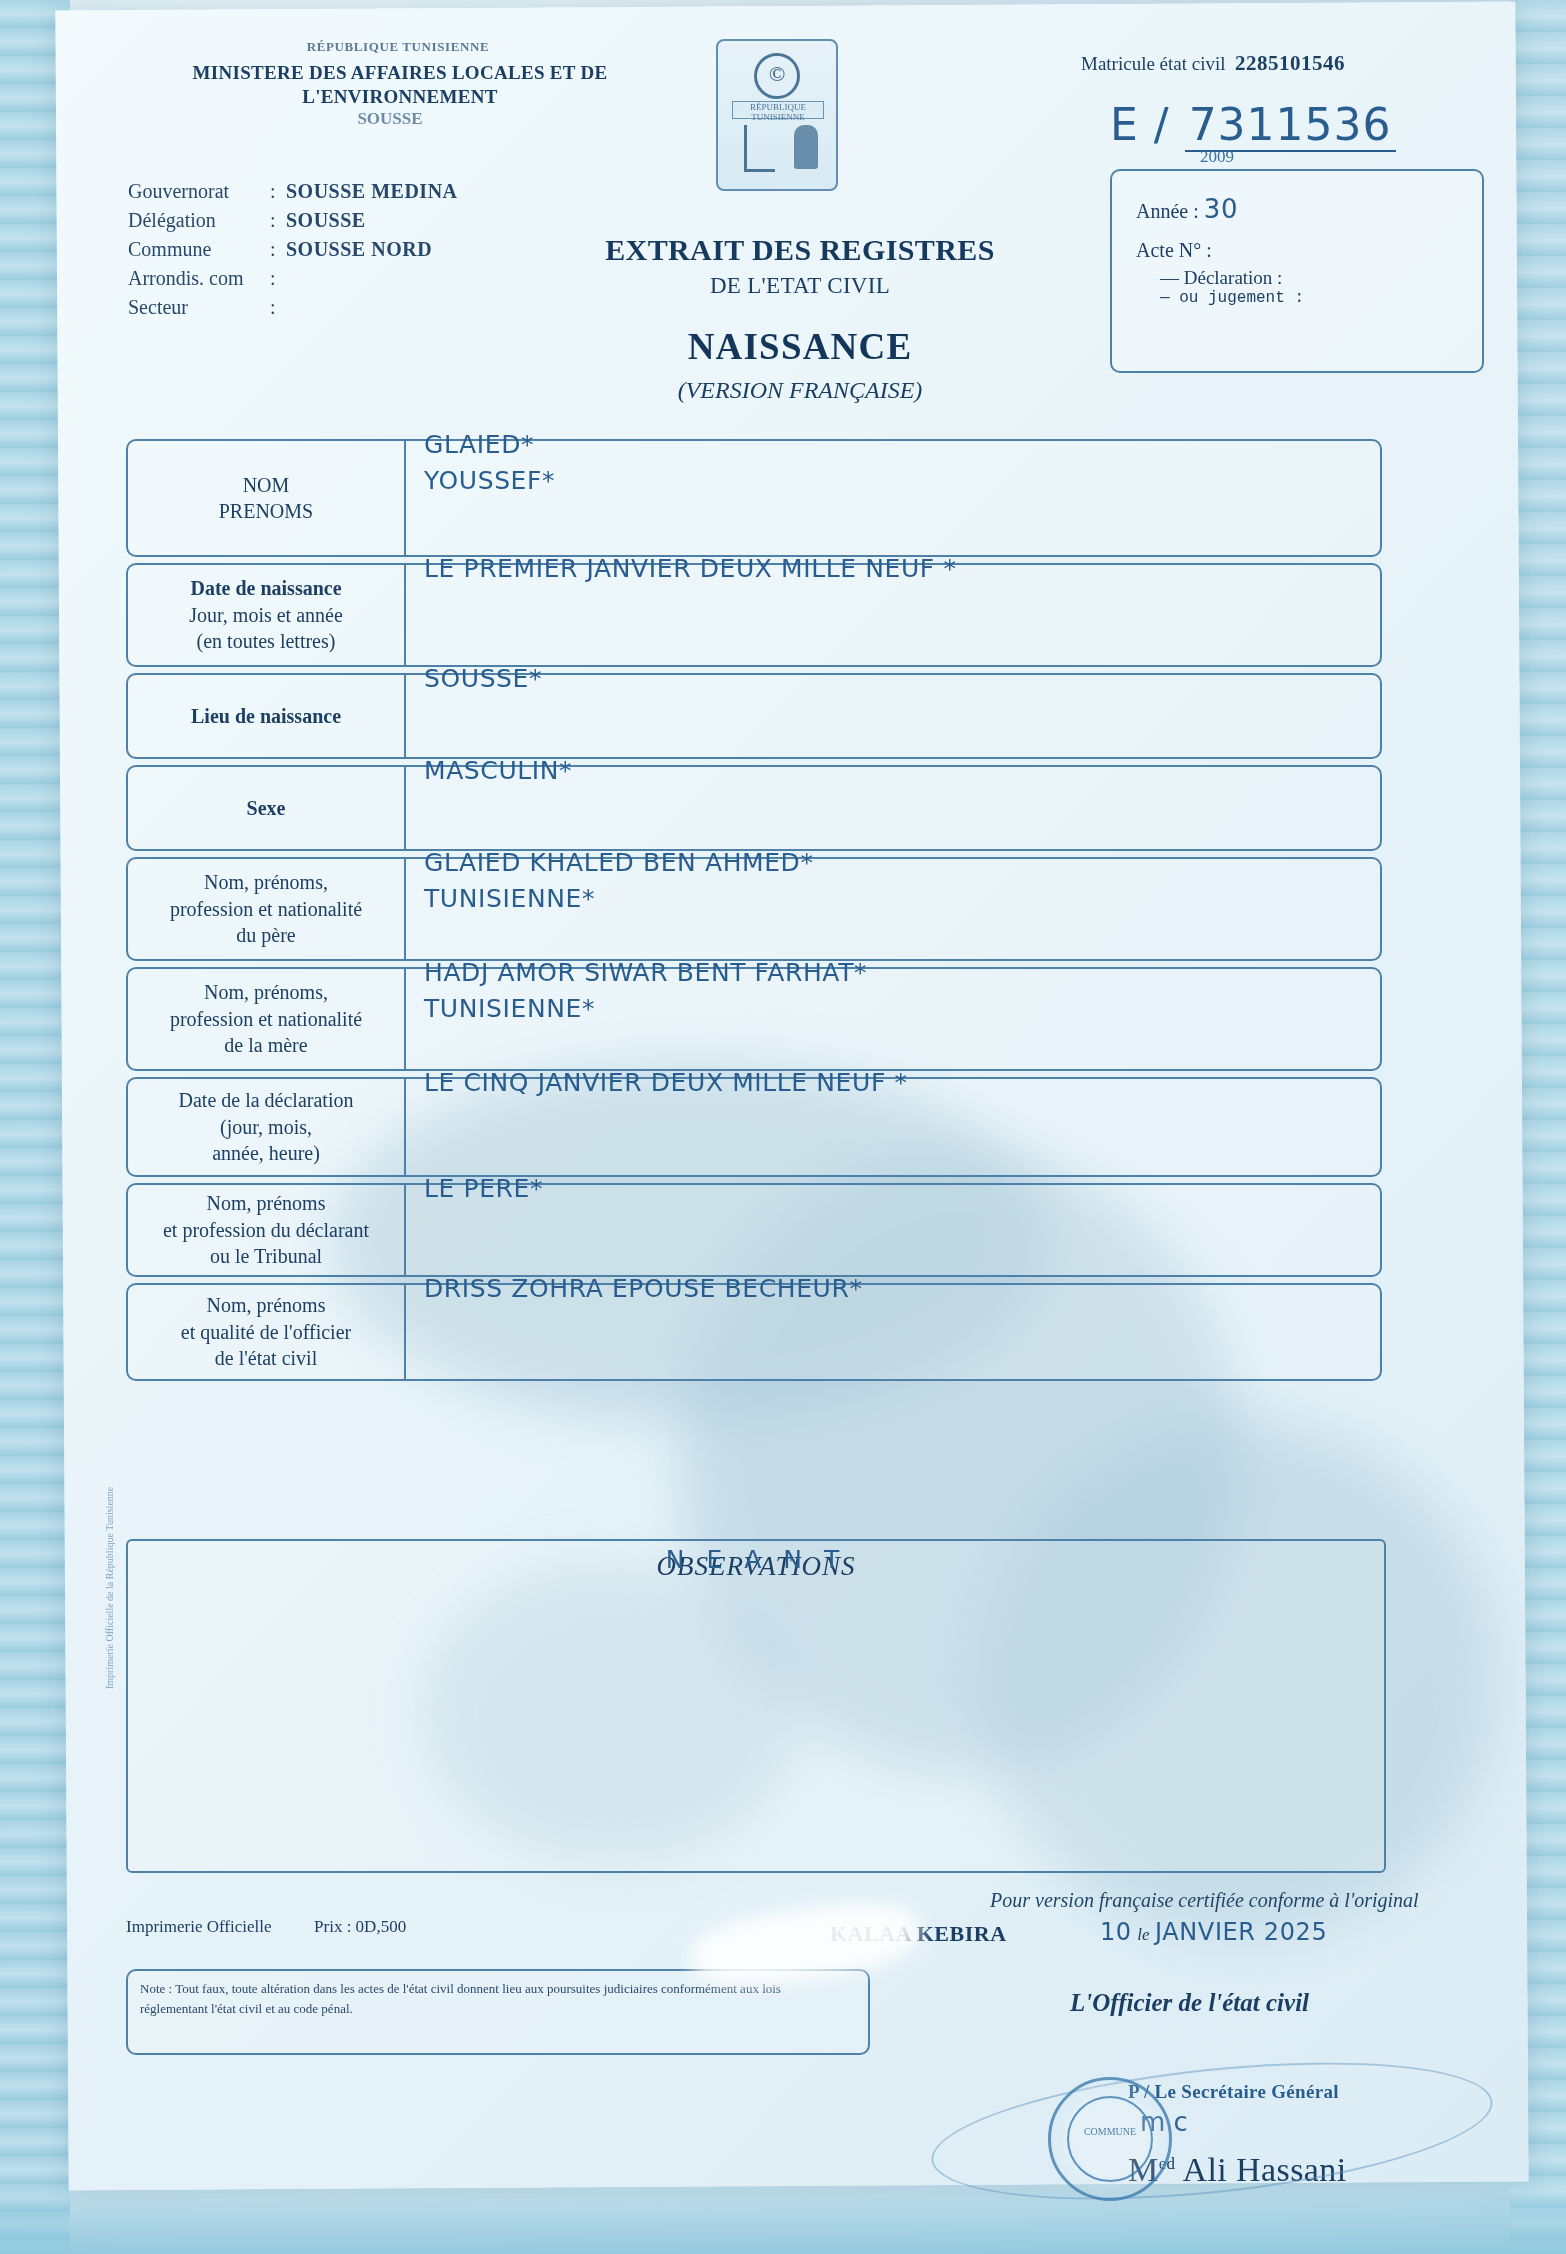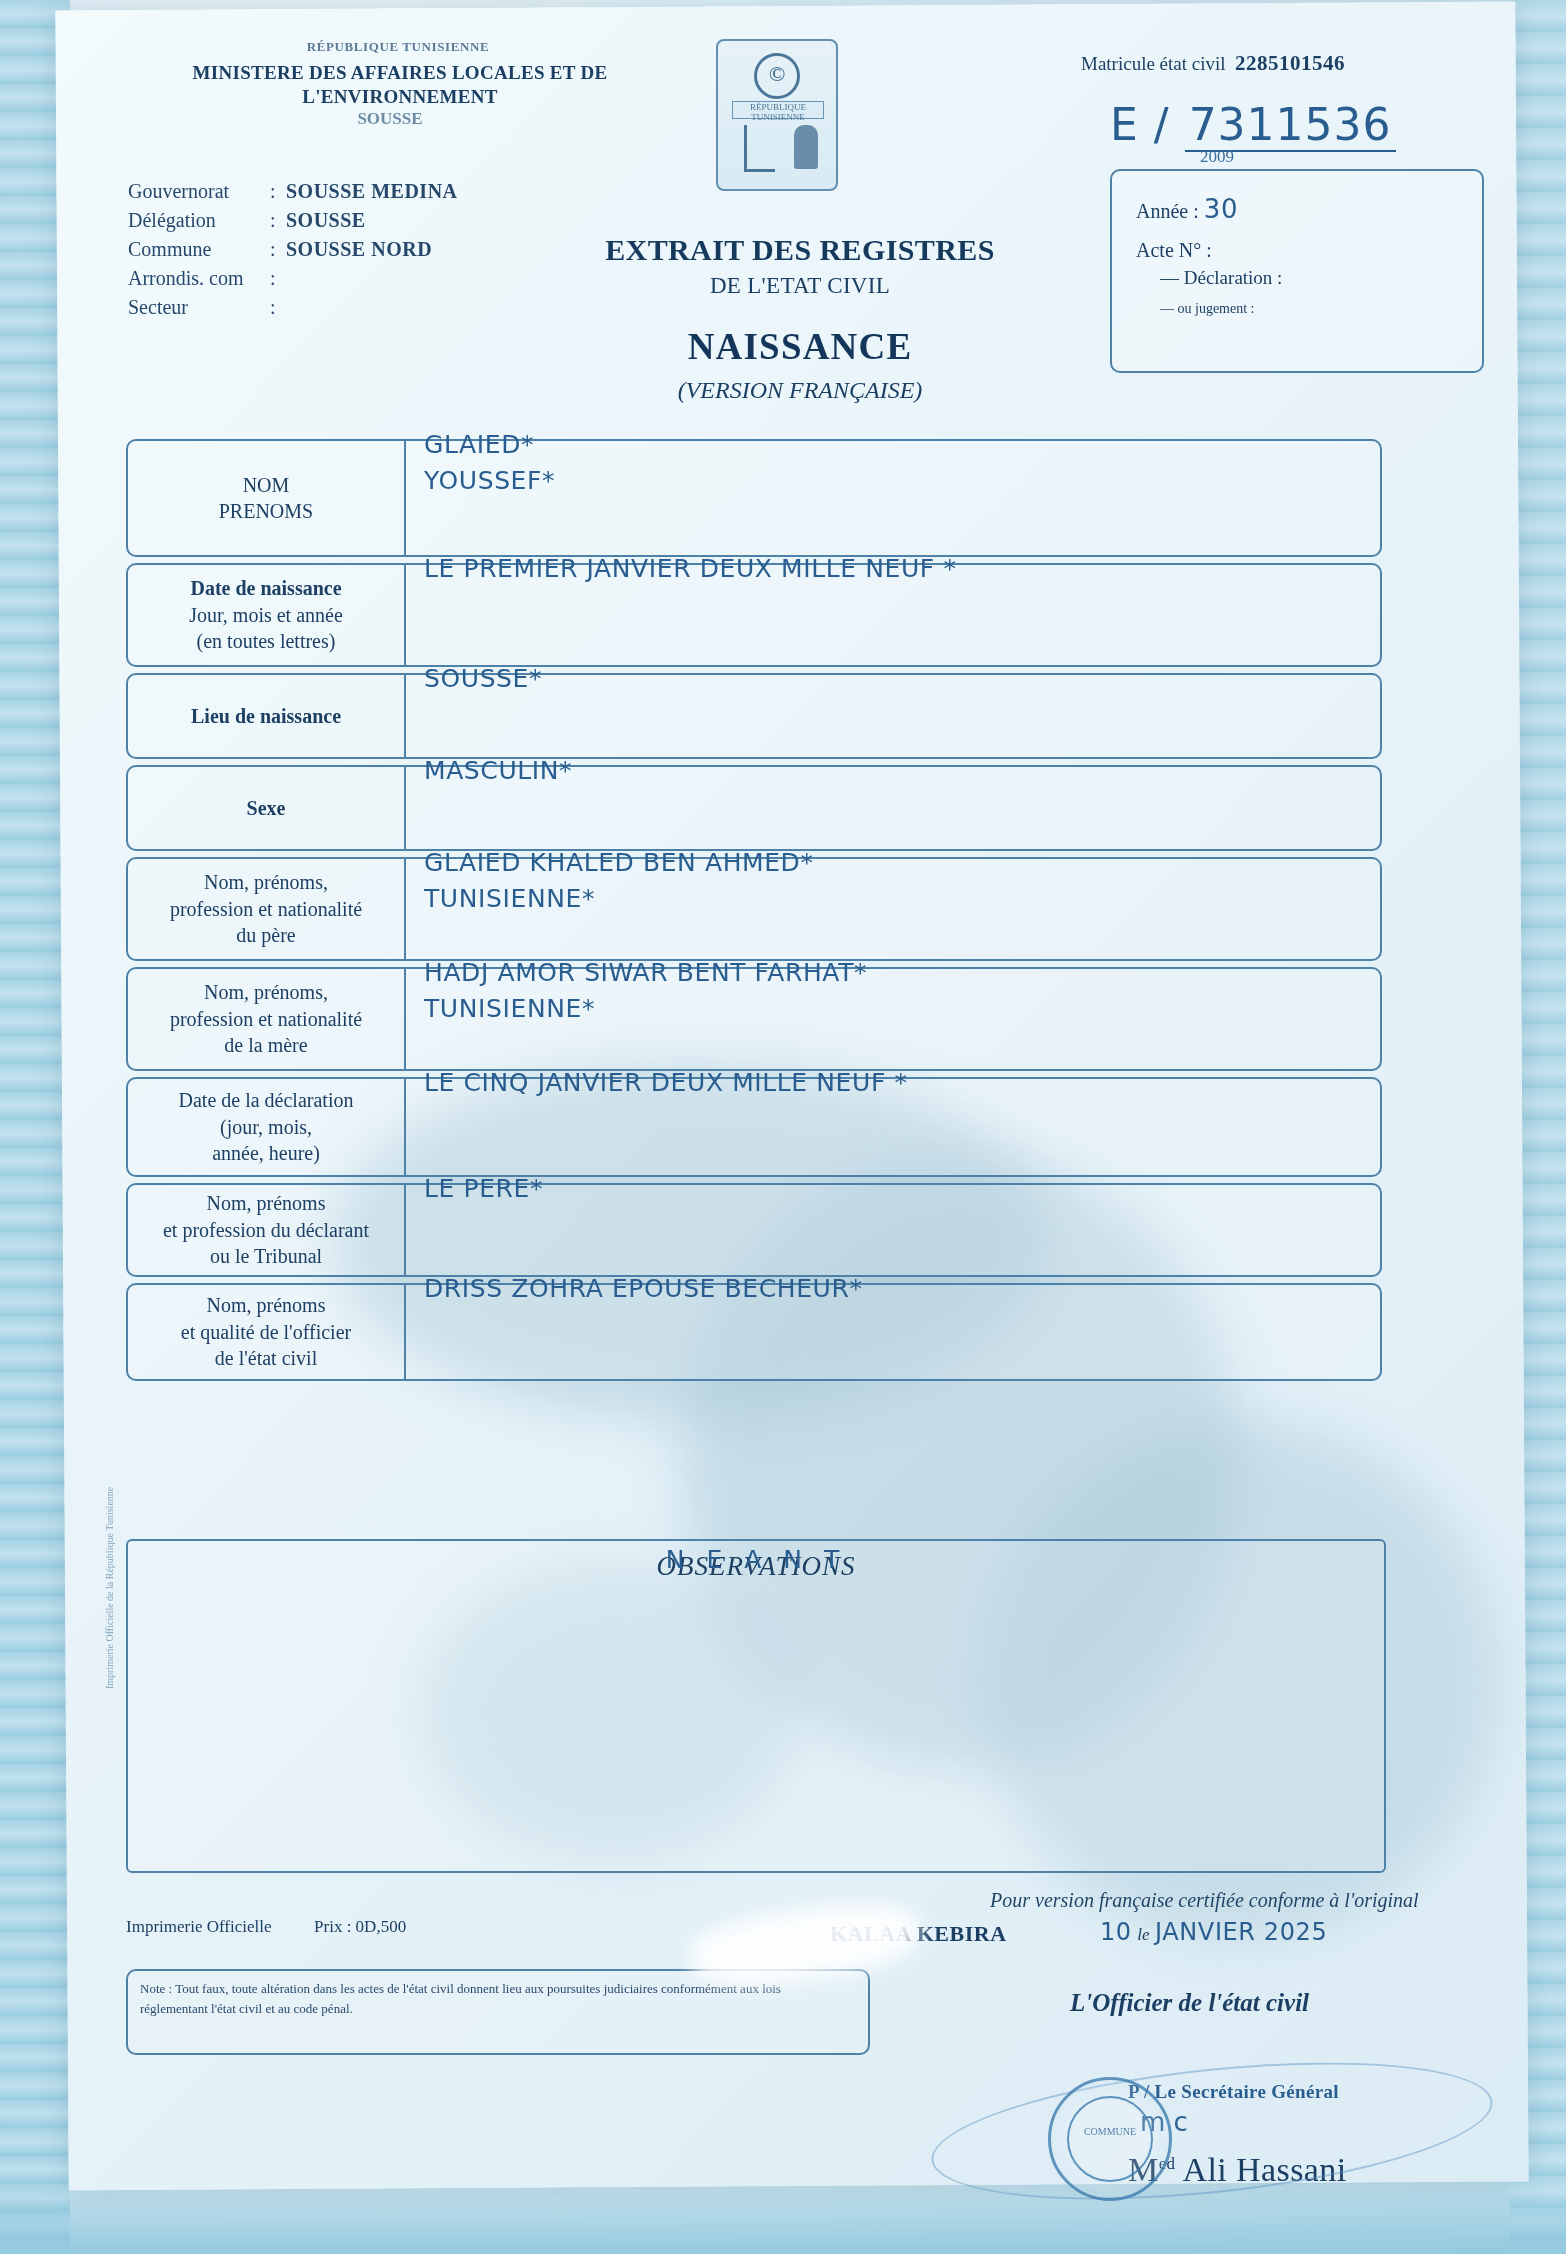--- a/index.html
+++ b/index.html
@@ -134,21 +134,21 @@
   
   .acte-box{
     left:1110px;top:140px;width:370px;height:200px;
     border:2px solid #4e81a8;border-radius:10px;
     background:rgba(255,255,255,.22);
   }
   .acte-annee{left:1136px;top:162px;font-size:20px;color:#1c3f63;}
   .acte-annee .hand{font-family:"DejaVu Sans",sans-serif;font-size:26px;color:#2a5d8f;}
   .acte-no{left:1136px;top:202px;font-size:20px;color:#1c3f63;}
   .acte-decl{left:1160px;top:238px;font-size:19px;color:#1c3f63;}
-  .acte-jug{left:1160px;top:272px;font-size:14px;color:#1c3f63;}
+  .acte-jug{left:1160px;top:260px;font-size:16px;color:#1c3f63;font-family:Liberation Mono, monospace;}
 
   
   #table{
     position:absolute;left:126px;top:410px;width:1256px;
   }
   .trow{
     position:relative;
     border:2px solid #4e81a8;border-radius:10px;
     background:rgba(255,255,255,.14);
     margin-bottom:6px;

